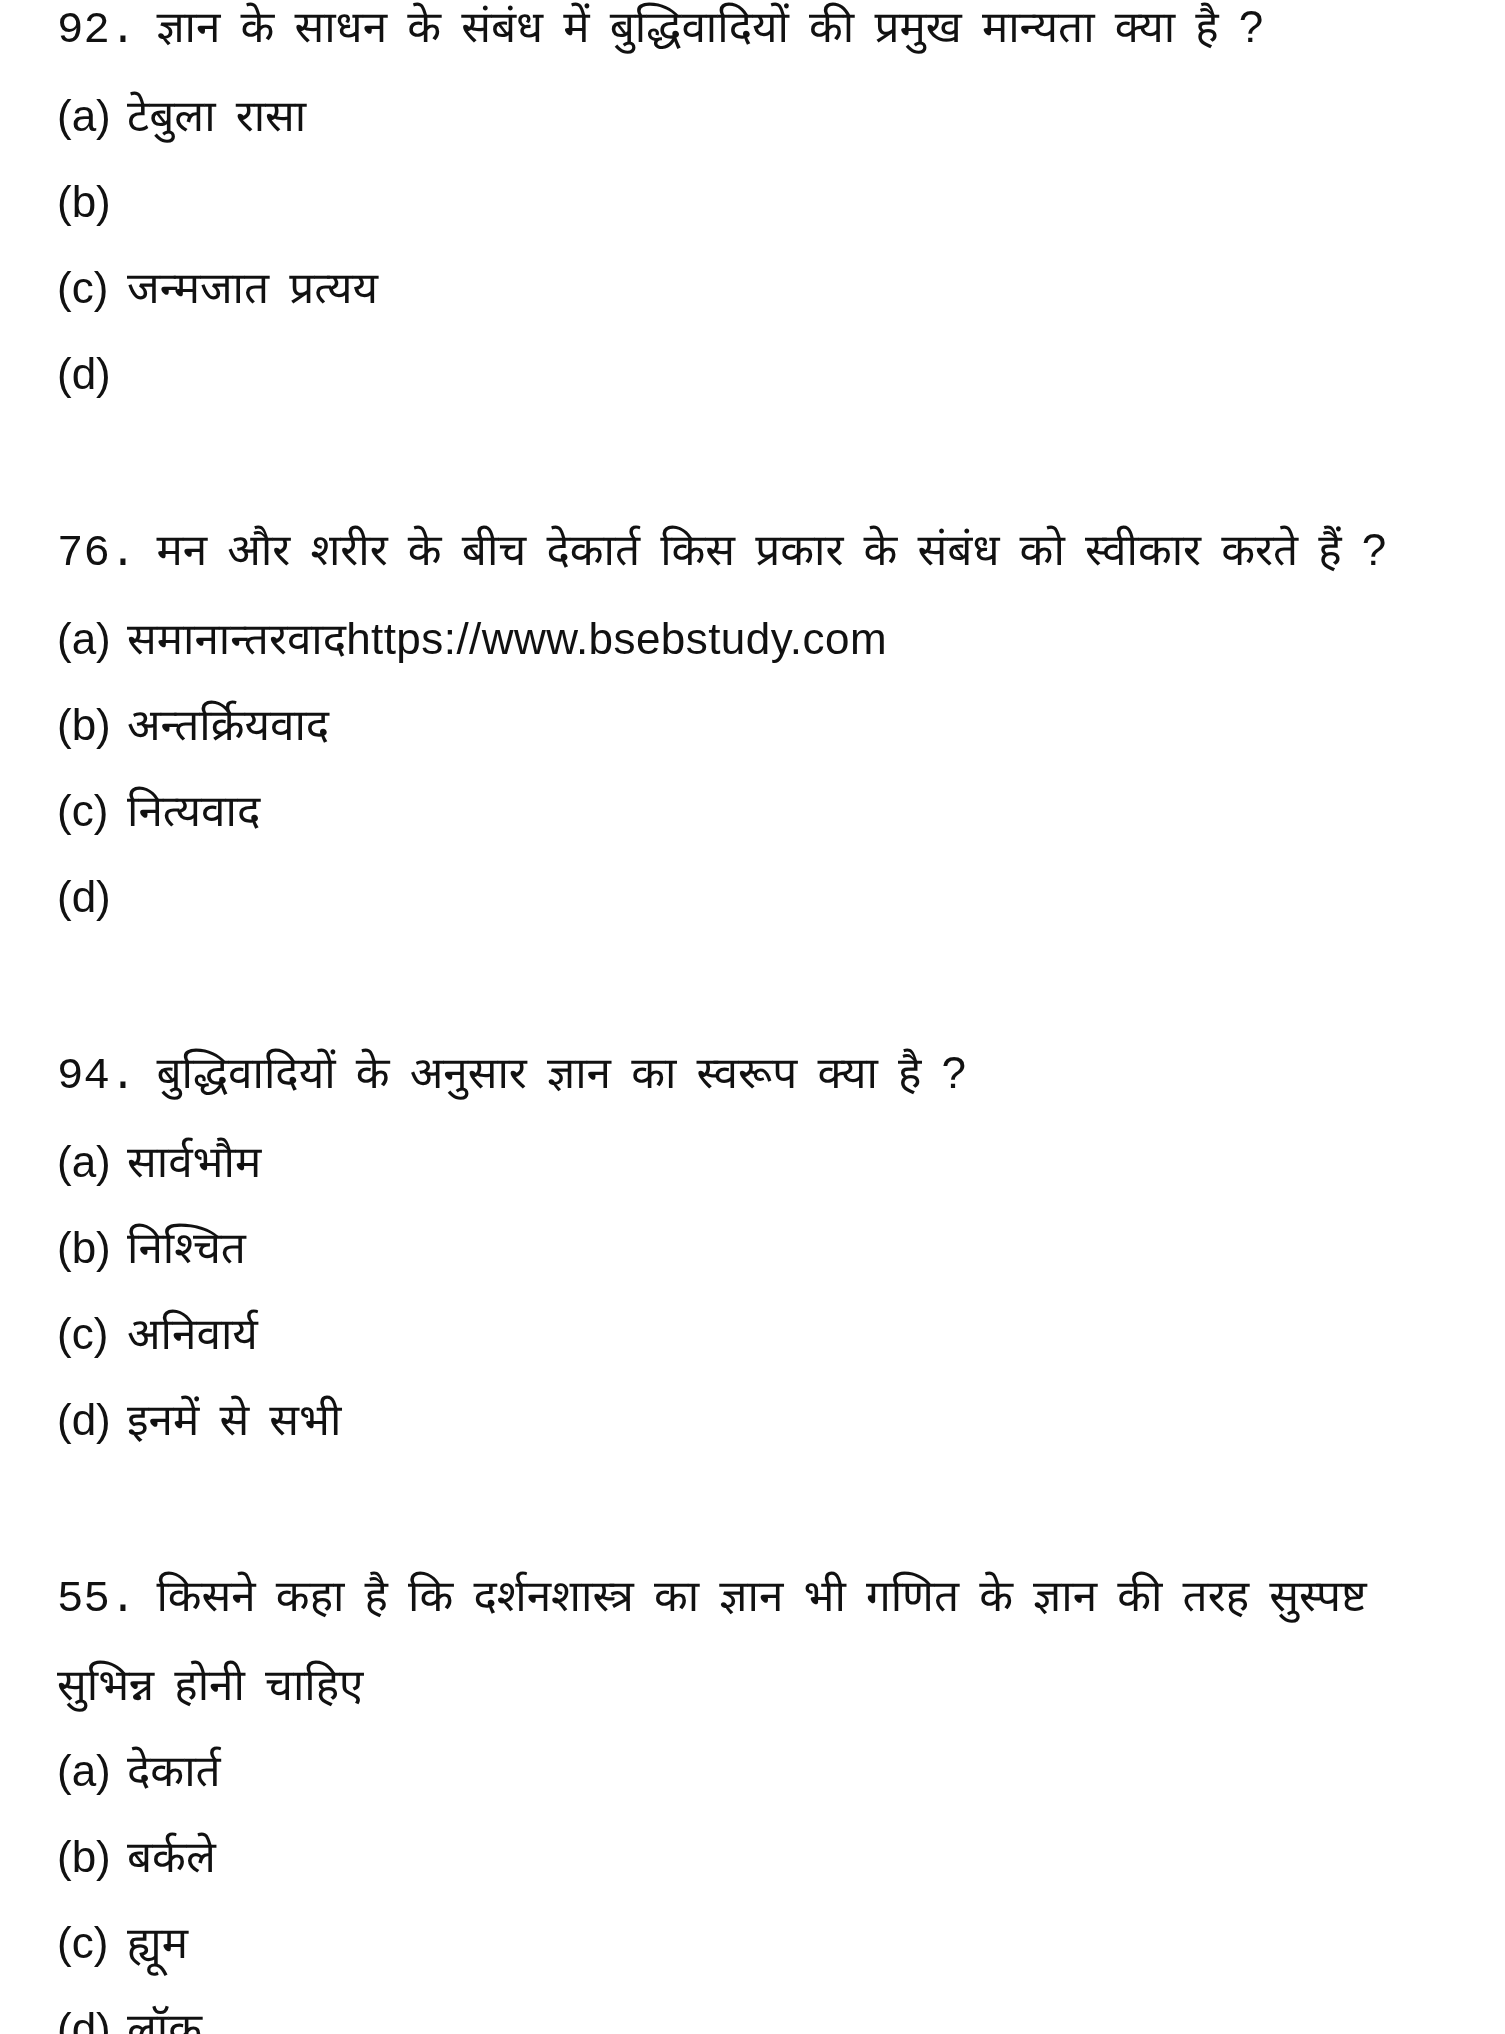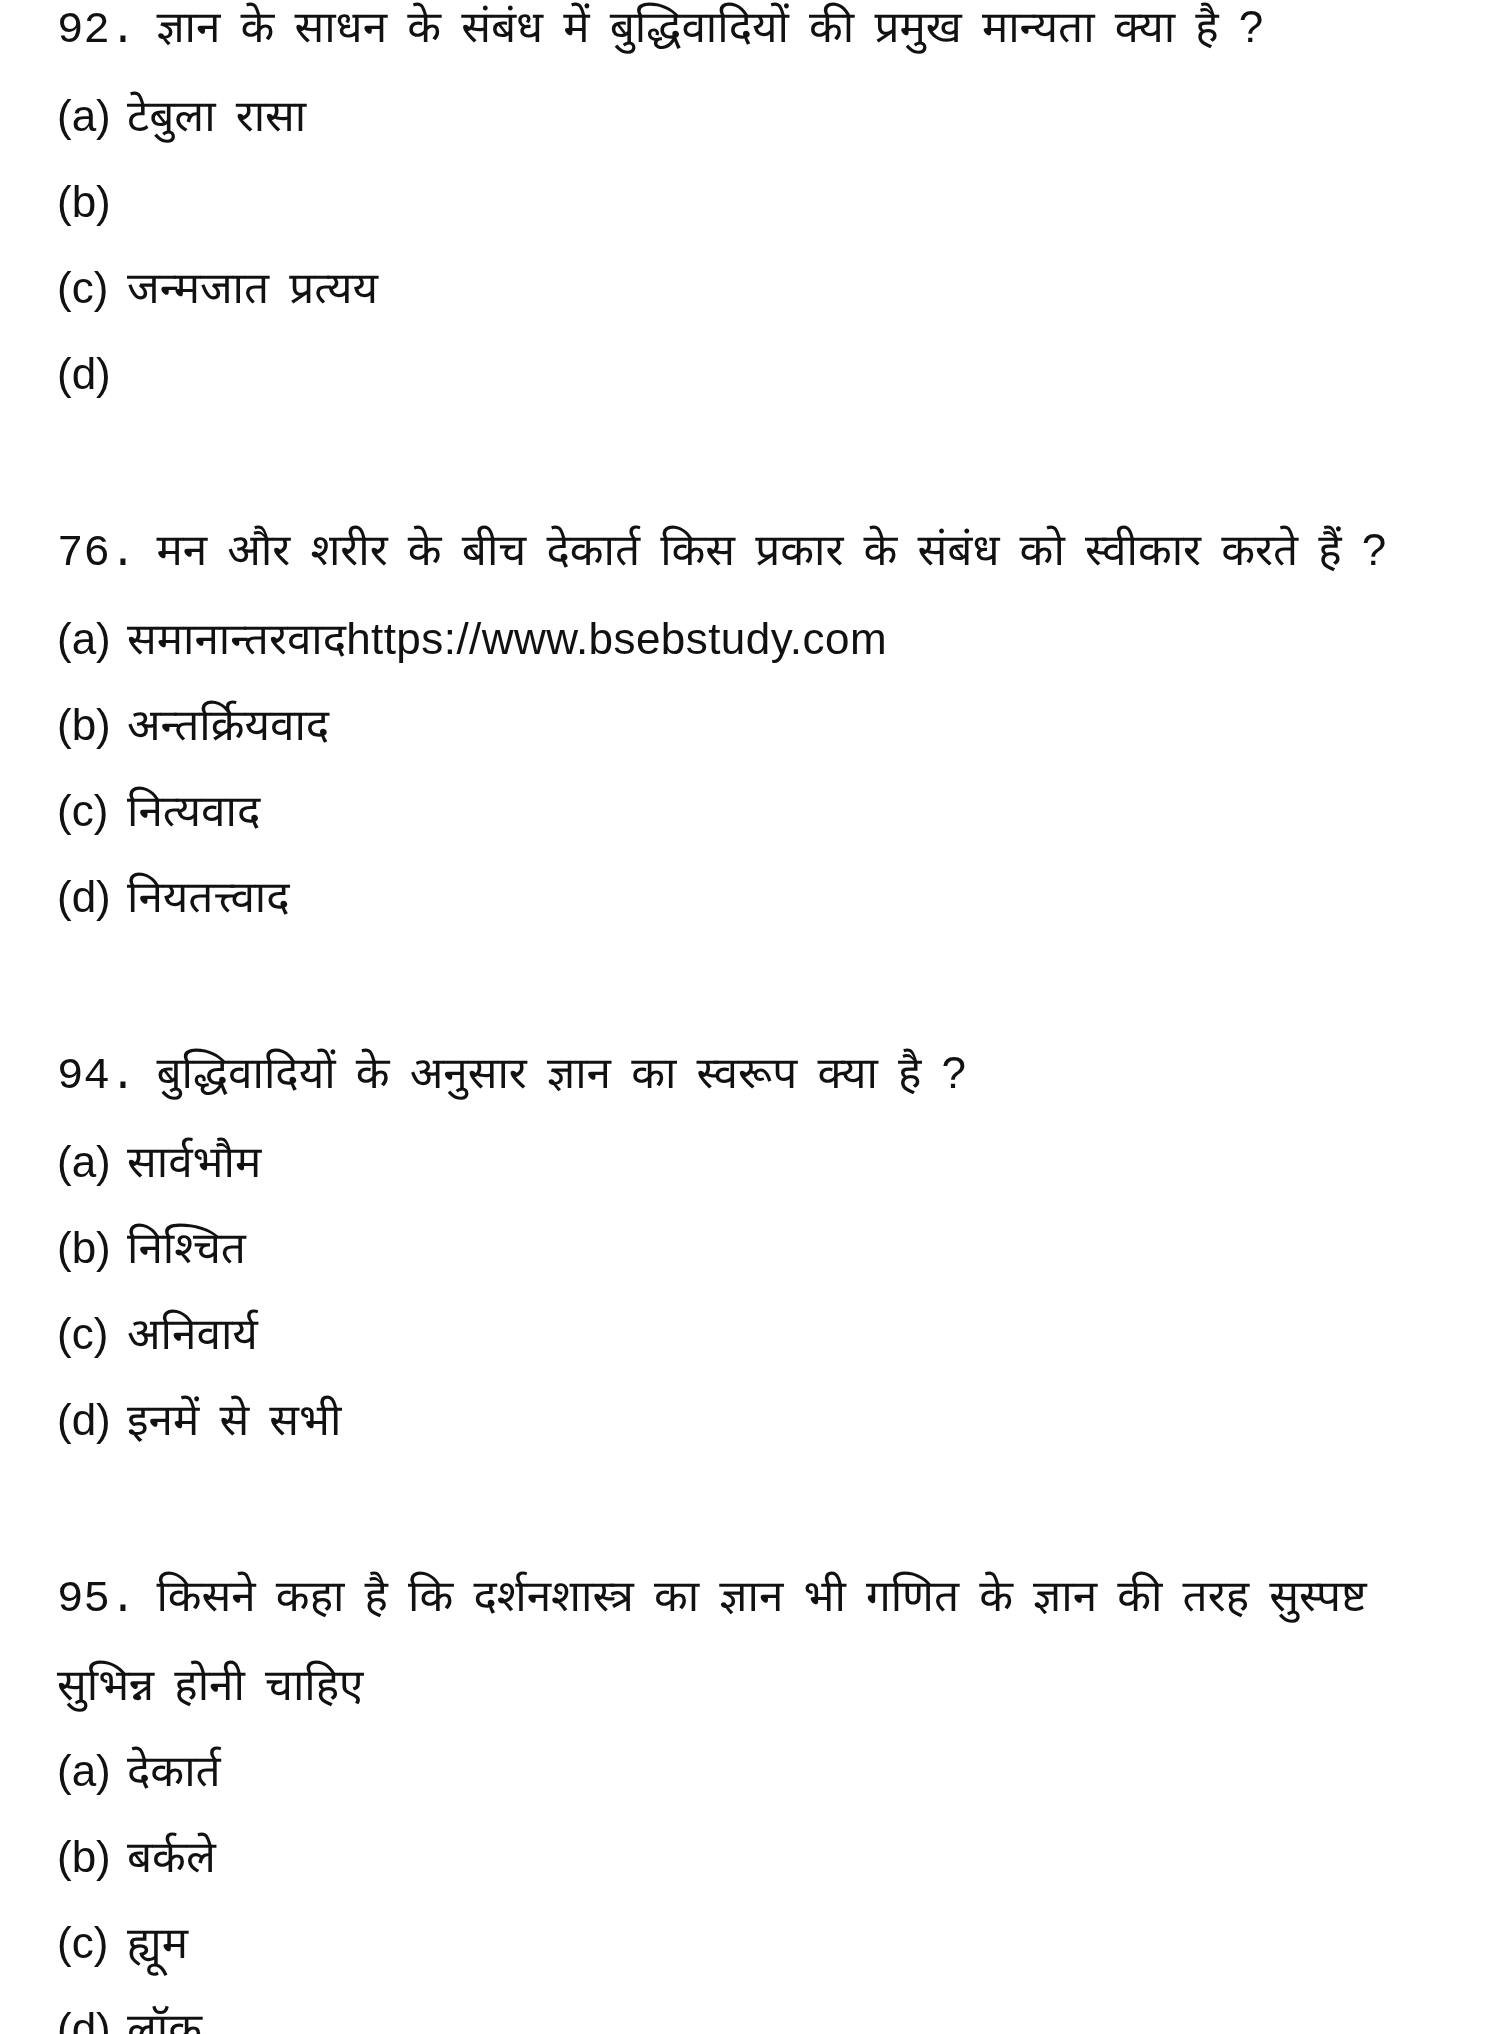--- a/index.html
+++ b/index.html
@@ -85,21 +85,20 @@
     <p class="option">
       <span class="opt-label">(b)</span>
       <span class="opt-text">अन्तर्क्रियवाद</span>
     </p>
     <p class="option">
       <span class="opt-label">(c)</span>
       <span class="opt-text">नित्यवाद</span>
     </p>
     <p class="option">
       <span class="opt-label">(d)</span>
-      <span class="opt-text">नियतत्त्वाद</span>
     </p>
   </section>
 
   <section class="question-block">
     <p class="question-line"><span class="q-num">94.</span> <span class="q-text">बुद्धिवादियों के अनुसार ज्ञान का स्वरूप क्या है ?</span></p>
     <p class="option">
       <span class="opt-label">(a)</span>
       <span class="opt-text">सार्वभौम</span>
     </p>
     <p class="option">
@@ -110,21 +109,21 @@
       <span class="opt-label">(c)</span>
       <span class="opt-text">अनिवार्य</span>
     </p>
     <p class="option">
       <span class="opt-label">(d)</span>
       <span class="opt-text">इनमें से सभी</span>
     </p>
   </section>
 
   <section class="question-block">
-    <p class="question-line"><span class="q-num">95.</span> <span class="q-text">किसने कहा है कि दर्शनशास्त्र का ज्ञान भी गणित के ज्ञान की तरह सुस्पष्ट सुभिन्न होनी चाहिए</span></p>
+    <p class="question-line"><span class="q-num">55.</span> <span class="q-text">किसने कहा है कि दर्शनशास्त्र का ज्ञान भी गणित के ज्ञान की तरह सुस्पष्ट सुभिन्न होनी चाहिए</span></p>
     <p class="option">
       <span class="opt-label">(a)</span>
       <span class="opt-text">देकार्त</span>
     </p>
     <p class="option">
       <span class="opt-label">(b)</span>
       <span class="opt-text">बर्कले</span>
     </p>
     <p class="option">
       <span class="opt-label">(c)</span>

